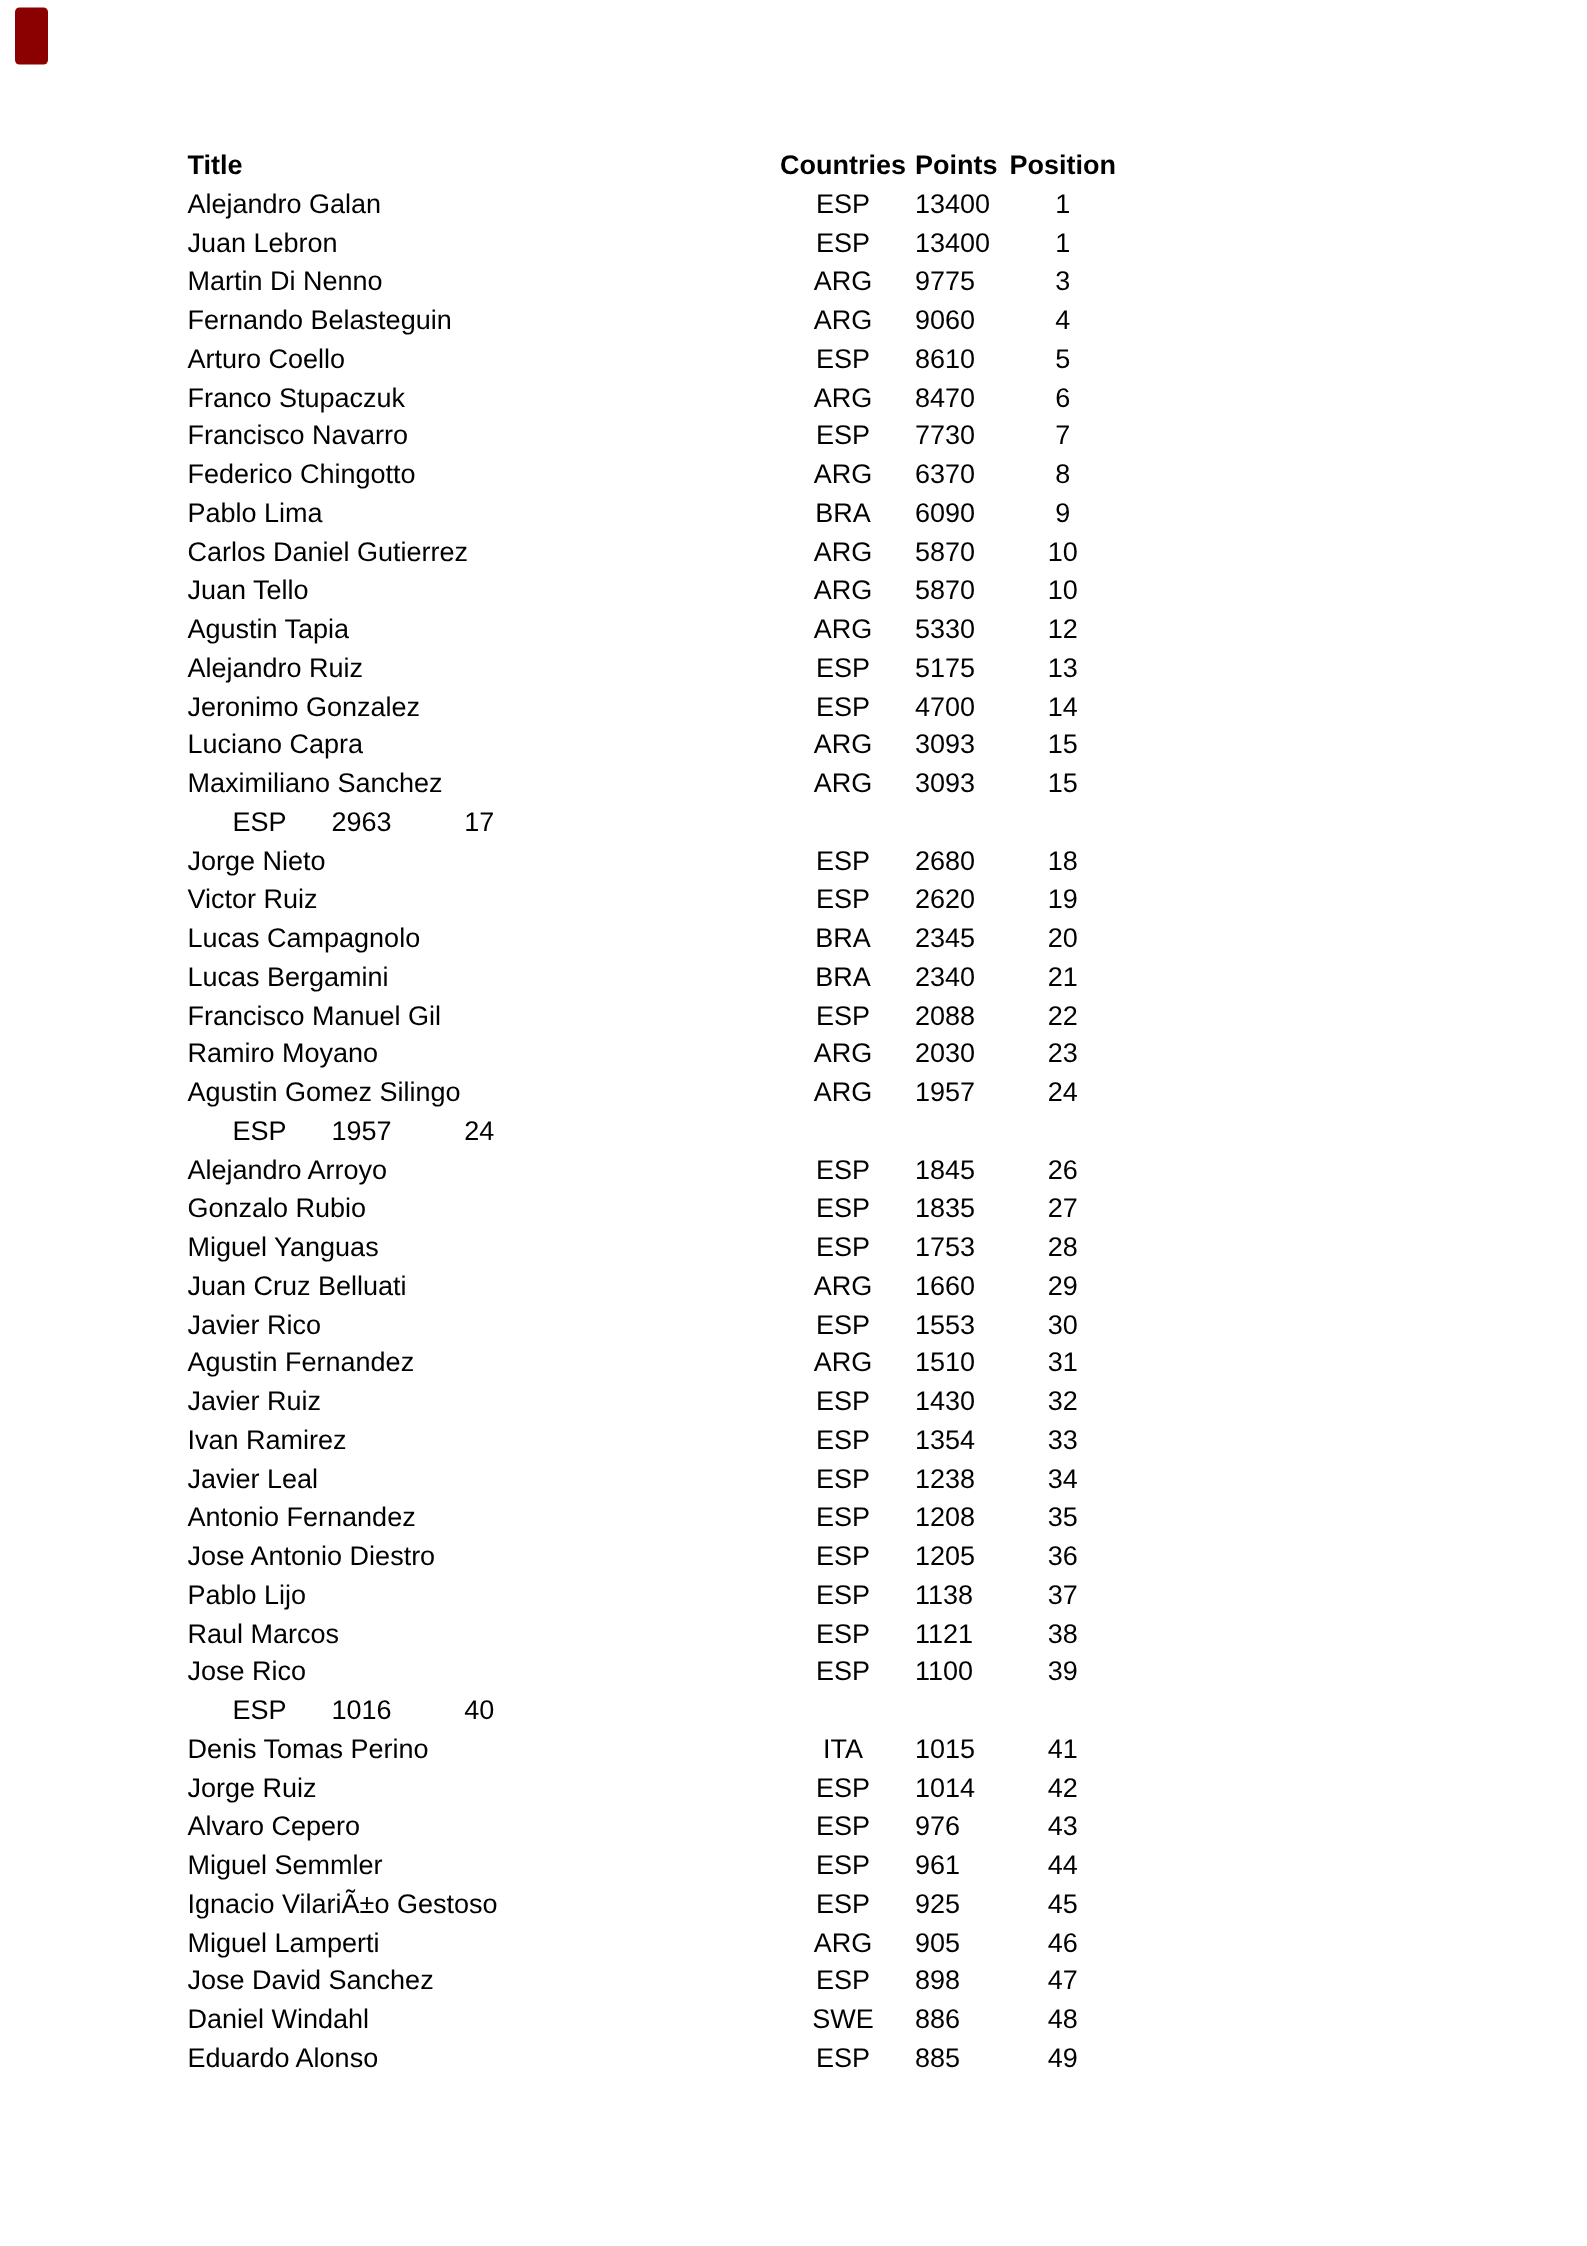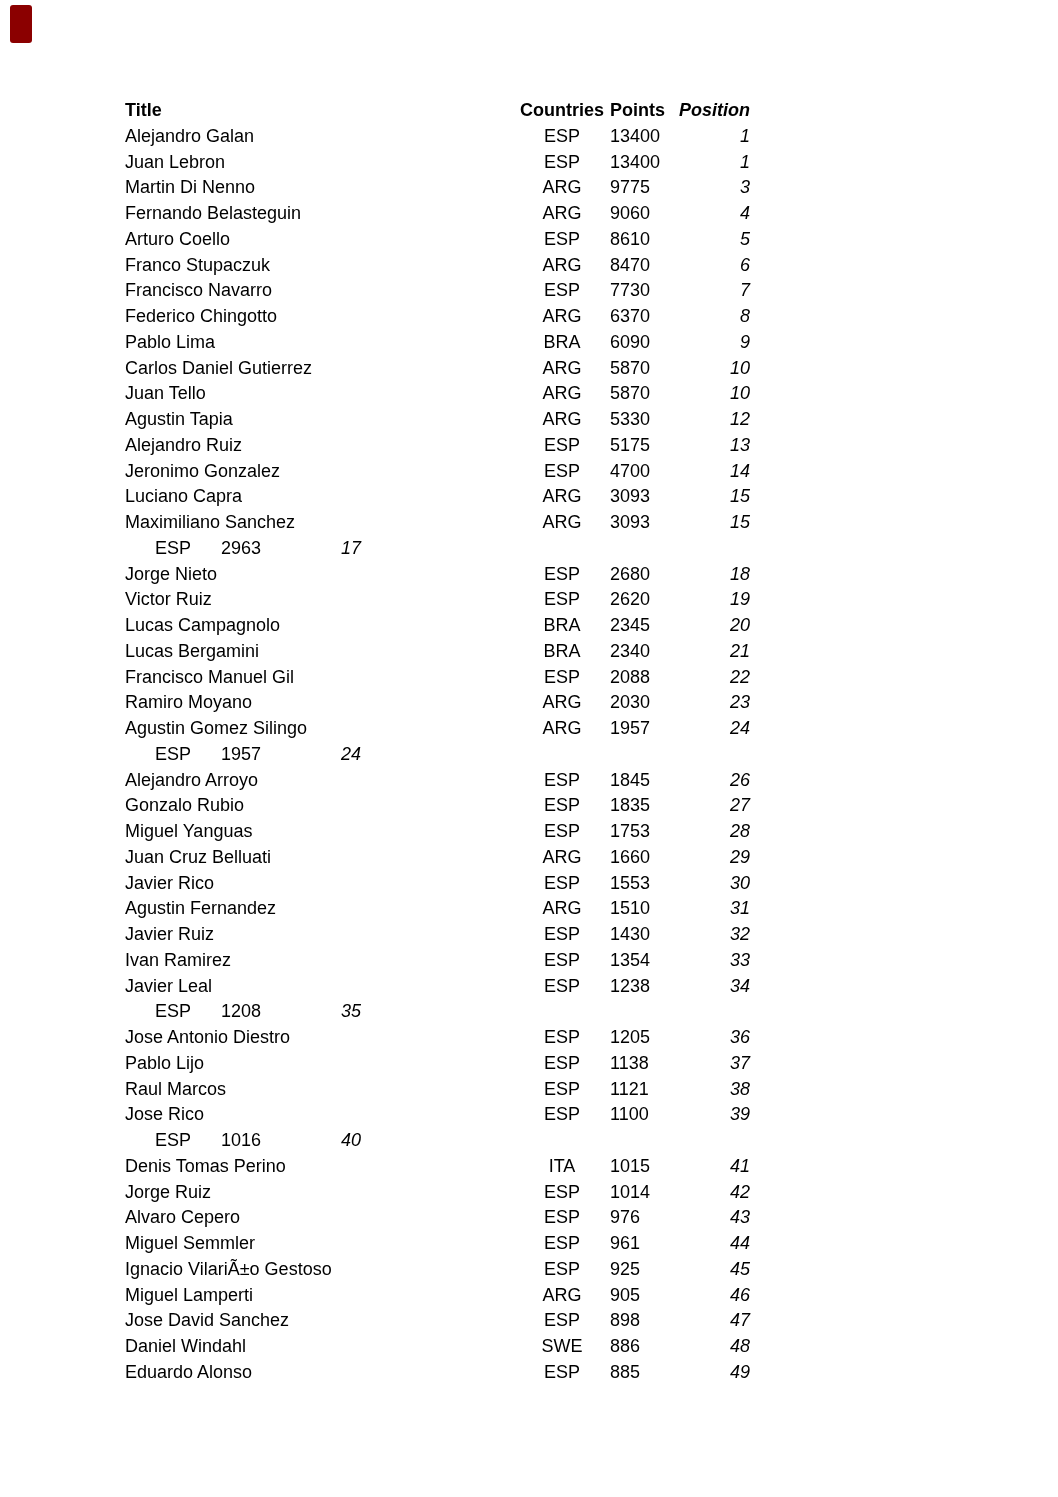--- a/index.html
+++ b/index.html
@@ -32,21 +32,21 @@
     display: flex;
     height: 25.75px;
     line-height: 25.75px;
     white-space: nowrap;
     overflow: visible;
   }
   .row.header span { font-weight: bold; }
   .c-title    { width: 389px; text-align: left; }
   .c-country  { width: 96px;  text-align: center; }
   .c-points   { width: 57px;  text-align: left; }
-  .c-position { width: 83px;  text-align: right; font-style: italic; }
+  .c-position { width: 83px;  text-align: center; }
 </style>
 </head>
 <body>
 
 <div class="page">
 
   <div class="corner-mark" style="background: rgb(139, 0, 0);"></div>
 
   <div class="ranking-table">
     <div class="row header">
@@ -252,20 +252,21 @@
           <span class="c-points">1354</span>
           <span class="c-position">33</span>
         </div>
         <div class="row">
           <span class="c-title">Javier Leal</span>
           <span class="c-country">ESP</span>
           <span class="c-points">1238</span>
           <span class="c-position">34</span>
         </div>
         <div class="row">
+          <span class="c-title">Antonio Fernandez</span>
           <span class="c-country">ESP</span>
           <span class="c-points">1208</span>
           <span class="c-position">35</span>
         </div>
         <div class="row">
           <span class="c-title">Jose Antonio Diestro</span>
           <span class="c-country">ESP</span>
           <span class="c-points">1205</span>
           <span class="c-position">36</span>
         </div>

